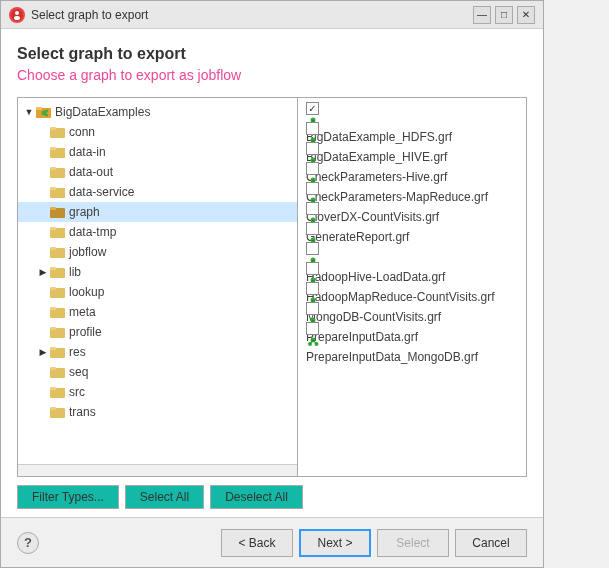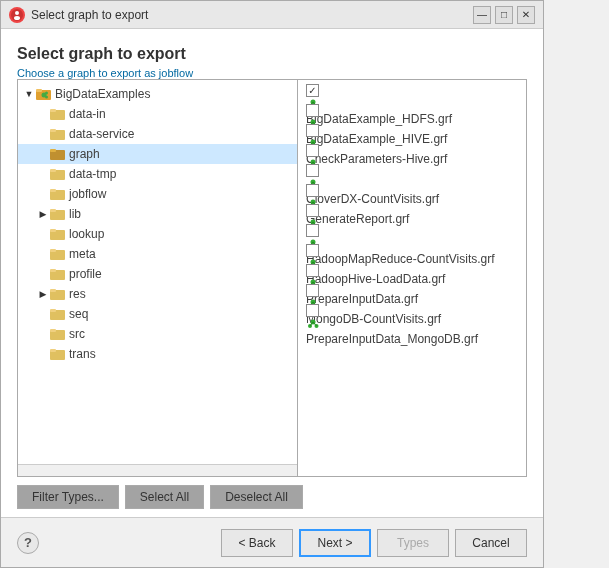--- a/index.html
+++ b/index.html
@@ -72,23 +72,23 @@
       padding: 16px 16px 0 16px;
       background: white;
     }
     .page-title {
       font-size: 16px;
       font-weight: 600;
       color: #333;
       margin-bottom: 4px;
     }
     .page-subtitle {
-      font-size: 11px;
-      color: #0369a1;
-      margin-bottom: 0;
+      font-size: 14px;
+      color: #ec4899;
+      margin-bottom: 14px;
     }
     .panels {
       display: flex;
       flex: 1;
       gap: 0;
       border: 1px solid #aaa;
     }
     .left-panel {
       width: 280px;
       border-right: 1px solid #aaa;
@@ -179,21 +179,21 @@
     }
     .bottom-actions {
       padding: 8px 0;
       display: flex;
       gap: 6px;
       flex-shrink: 0;
     }
     .action-btn {
       padding: 4px 14px;
       border: 1px solid #aaa;
-      background: #a3a3a3;
+      background: #14b8a6;
       cursor: pointer;
       font-size: 12px;
       color: #333;
     }
     .footer {
       height: 50px;
       background: #f0f0f0;
       border-top: 1px solid #ccc;
       display: flex;
       align-items: center;
@@ -302,21 +302,43 @@
 
           <div class="tree-item">
             <span style="width:14px"></span>
             <span class="tree-arrow" style="width:14px"></span>
             <span class="folder-icon">
               <svg class="folder-svg" viewBox="0 0 16 14">
                 <rect x="0" y="3" width="15" height="10" rx="1" fill="#e0c060"></rect>
                 <rect x="0" y="2" width="6" height="3" rx="1" fill="#f0d080"></rect>
               </svg>
             </span>
+            <span class="tree-label">conn</span>
+          </div>
+          <div class="tree-item">
+            <span style="width:14px"></span>
+            <span class="tree-arrow" style="width:14px"></span>
+            <span class="folder-icon">
+              <svg class="folder-svg" viewBox="0 0 16 14">
+                <rect x="0" y="3" width="15" height="10" rx="1" fill="#e0c060"></rect>
+                <rect x="0" y="2" width="6" height="3" rx="1" fill="#f0d080"></rect>
+              </svg>
+            </span>
             <span class="tree-label">data-in</span>
+          </div>
+          <div class="tree-item">
+            <span style="width:14px"></span>
+            <span class="tree-arrow" style="width:14px"></span>
+            <span class="folder-icon">
+              <svg class="folder-svg" viewBox="0 0 16 14">
+                <rect x="0" y="3" width="15" height="10" rx="1" fill="#e0c060"></rect>
+                <rect x="0" y="2" width="6" height="3" rx="1" fill="#f0d080"></rect>
+              </svg>
+            </span>
+            <span class="tree-label">data-out</span>
           </div>
           <div class="tree-item">
             <span style="width:14px"></span>
             <span class="tree-arrow" style="width:14px"></span>
             <span class="folder-icon">
               <svg class="folder-svg" viewBox="0 0 16 14">
                 <rect x="0" y="3" width="15" height="10" rx="1" fill="#e0c060"></rect>
                 <rect x="0" y="2" width="6" height="3" rx="1" fill="#f0d080"></rect>
               </svg>
             </span>
@@ -492,20 +514,21 @@
               <div class="checkbox"></div>
               <span style="margin-right: 3px; display: inline-flex; align-items: center;">
                 <svg class="grf-svg" viewBox="0 0 15 15">
       <circle cx="7" cy="5" r="2.5" fill="#33aa33"></circle>
       <circle cx="4" cy="9" r="2" fill="#33aa33"></circle>
       <circle cx="10.5" cy="9" r="2" fill="#33aa33"></circle>
       <line x1="7" y1="5" x2="4" y2="9" stroke="#228822" stroke-width="1"></line>
       <line x1="7" y1="5" x2="10.5" y2="9" stroke="#228822" stroke-width="1"></line>
     </svg>
               </span>
+              <span class="tree-label">CheckParameters-MapReduce.grf</span>
             </div>
             <div class="file-item">
               <div class="checkbox"></div>
               <span style="margin-right: 3px; display: inline-flex; align-items: center;">
                 <svg class="grf-svg" viewBox="0 0 15 15">
       <circle cx="7" cy="5" r="2.5" fill="#33aa33"></circle>
       <circle cx="4" cy="9" r="2" fill="#33aa33"></circle>
       <circle cx="10.5" cy="9" r="2" fill="#33aa33"></circle>
       <line x1="7" y1="5" x2="4" y2="9" stroke="#228822" stroke-width="1"></line>
       <line x1="7" y1="5" x2="10.5" y2="9" stroke="#228822" stroke-width="1"></line>
@@ -542,60 +565,60 @@
               <div class="checkbox"></div>
               <span style="margin-right: 3px; display: inline-flex; align-items: center;">
                 <svg class="grf-svg" viewBox="0 0 15 15">
       <circle cx="7" cy="5" r="2.5" fill="#33aa33"></circle>
       <circle cx="4" cy="9" r="2" fill="#33aa33"></circle>
       <circle cx="10.5" cy="9" r="2" fill="#33aa33"></circle>
       <line x1="7" y1="5" x2="4" y2="9" stroke="#228822" stroke-width="1"></line>
       <line x1="7" y1="5" x2="10.5" y2="9" stroke="#228822" stroke-width="1"></line>
     </svg>
               </span>
+              <span class="tree-label">HadoopHive-LoadData.grf</span>
+            </div>
+            <div class="file-item">
+              <div class="checkbox"></div>
+              <span style="margin-right: 3px; display: inline-flex; align-items: center;">
+                <svg class="grf-svg" viewBox="0 0 15 15">
+      <circle cx="7" cy="5" r="2.5" fill="#33aa33"></circle>
+      <circle cx="4" cy="9" r="2" fill="#33aa33"></circle>
+      <circle cx="10.5" cy="9" r="2" fill="#33aa33"></circle>
+      <line x1="7" y1="5" x2="4" y2="9" stroke="#228822" stroke-width="1"></line>
+      <line x1="7" y1="5" x2="10.5" y2="9" stroke="#228822" stroke-width="1"></line>
+    </svg>
+              </span>
               <span class="tree-label">HadoopMapReduce-CountVisits.grf</span>
             </div>
             <div class="file-item">
               <div class="checkbox"></div>
               <span style="margin-right: 3px; display: inline-flex; align-items: center;">
                 <svg class="grf-svg" viewBox="0 0 15 15">
       <circle cx="7" cy="5" r="2.5" fill="#33aa33"></circle>
       <circle cx="4" cy="9" r="2" fill="#33aa33"></circle>
       <circle cx="10.5" cy="9" r="2" fill="#33aa33"></circle>
       <line x1="7" y1="5" x2="4" y2="9" stroke="#228822" stroke-width="1"></line>
       <line x1="7" y1="5" x2="10.5" y2="9" stroke="#228822" stroke-width="1"></line>
     </svg>
               </span>
-              <span class="tree-label">HadoopHive-LoadData.grf</span>
+              <span class="tree-label">MongoDB-CountVisits.grf</span>
             </div>
             <div class="file-item">
               <div class="checkbox"></div>
               <span style="margin-right: 3px; display: inline-flex; align-items: center;">
                 <svg class="grf-svg" viewBox="0 0 15 15">
       <circle cx="7" cy="5" r="2.5" fill="#33aa33"></circle>
       <circle cx="4" cy="9" r="2" fill="#33aa33"></circle>
       <circle cx="10.5" cy="9" r="2" fill="#33aa33"></circle>
       <line x1="7" y1="5" x2="4" y2="9" stroke="#228822" stroke-width="1"></line>
       <line x1="7" y1="5" x2="10.5" y2="9" stroke="#228822" stroke-width="1"></line>
     </svg>
               </span>
               <span class="tree-label">PrepareInputData.grf</span>
-            </div>
-            <div class="file-item">
-              <div class="checkbox"></div>
-              <span style="margin-right: 3px; display: inline-flex; align-items: center;">
-                <svg class="grf-svg" viewBox="0 0 15 15">
-      <circle cx="7" cy="5" r="2.5" fill="#33aa33"></circle>
-      <circle cx="4" cy="9" r="2" fill="#33aa33"></circle>
-      <circle cx="10.5" cy="9" r="2" fill="#33aa33"></circle>
-      <line x1="7" y1="5" x2="4" y2="9" stroke="#228822" stroke-width="1"></line>
-      <line x1="7" y1="5" x2="10.5" y2="9" stroke="#228822" stroke-width="1"></line>
-    </svg>
-              </span>
-              <span class="tree-label">MongoDB-CountVisits.grf</span>
             </div>
             <div class="file-item">
               <div class="checkbox"></div>
               <span style="margin-right: 3px; display: inline-flex; align-items: center;">
                 <svg class="grf-svg" viewBox="0 0 15 15">
       <circle cx="7" cy="5" r="2.5" fill="#33aa33"></circle>
       <circle cx="4" cy="9" r="2" fill="#33aa33"></circle>
       <circle cx="10.5" cy="9" r="2" fill="#33aa33"></circle>
       <line x1="7" y1="5" x2="4" y2="9" stroke="#228822" stroke-width="1"></line>
       <line x1="7" y1="5" x2="10.5" y2="9" stroke="#228822" stroke-width="1"></line>
@@ -614,17 +637,17 @@
     </div>
   </div>
 
   <div class="footer">
     <div class="footer-left">
       <div class="help-btn">?</div>
     </div>
     <div class="footer-right">
       <button class="nav-btn">&lt; Back</button>
       <button class="nav-btn primary">Next &gt;</button>
-      <button class="nav-btn" disabled="">Types</button>
+      <button class="nav-btn" disabled="">Select</button>
       <button class="nav-btn">Cancel</button>
     </div>
   </div>
 </div>
 
 </body></html>

